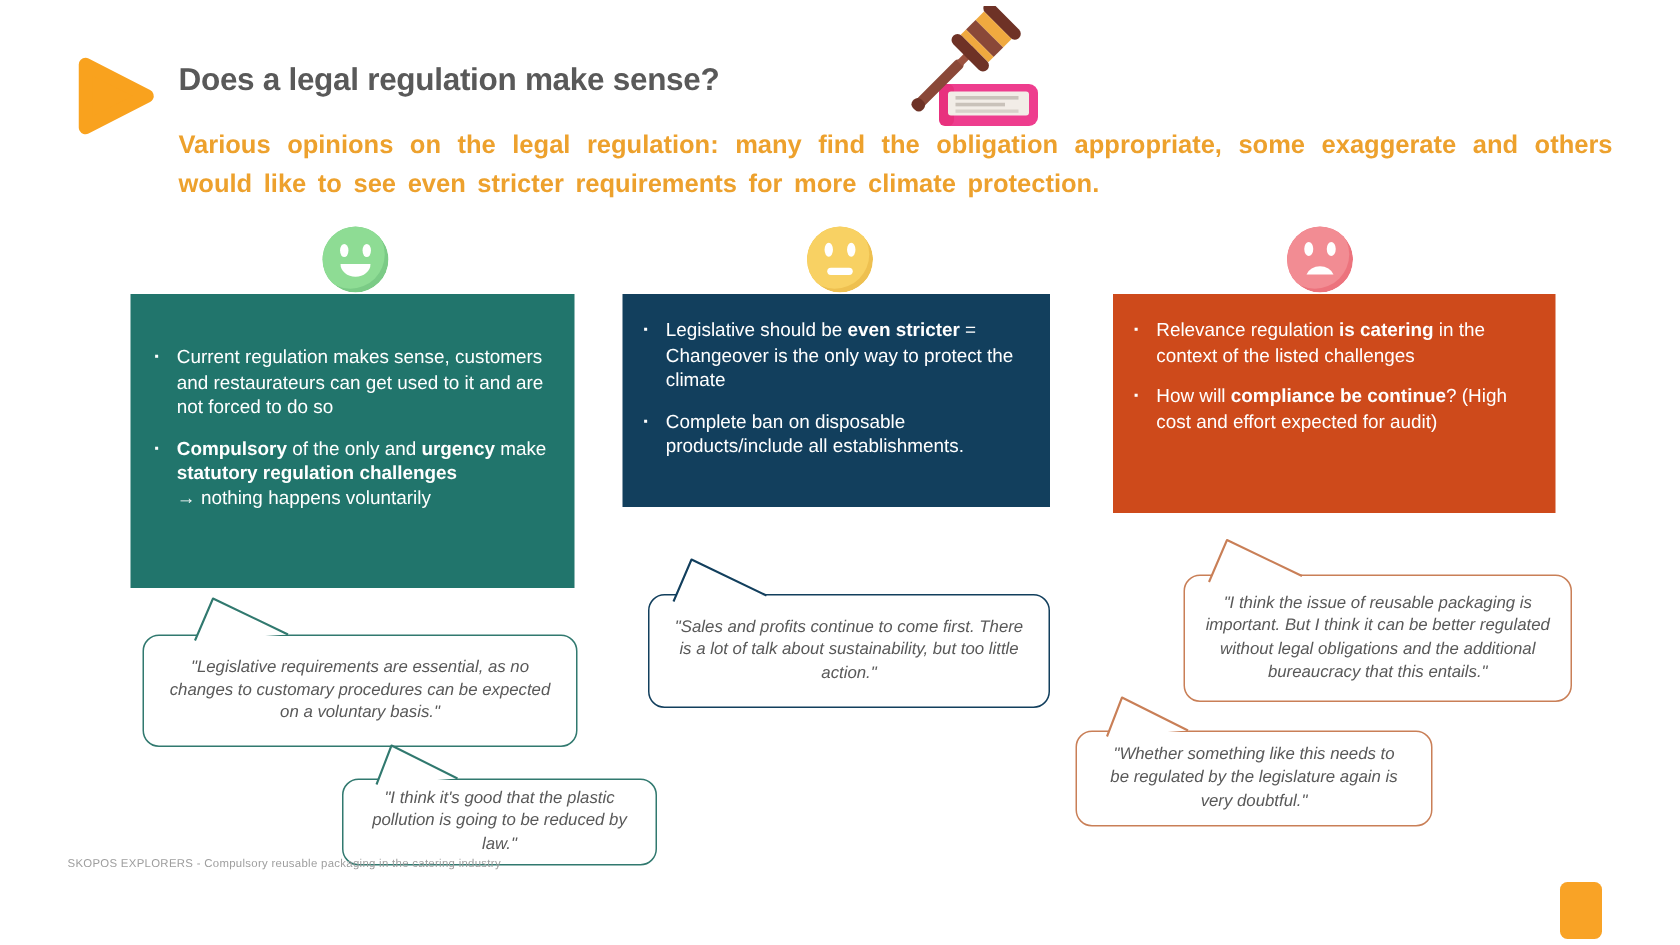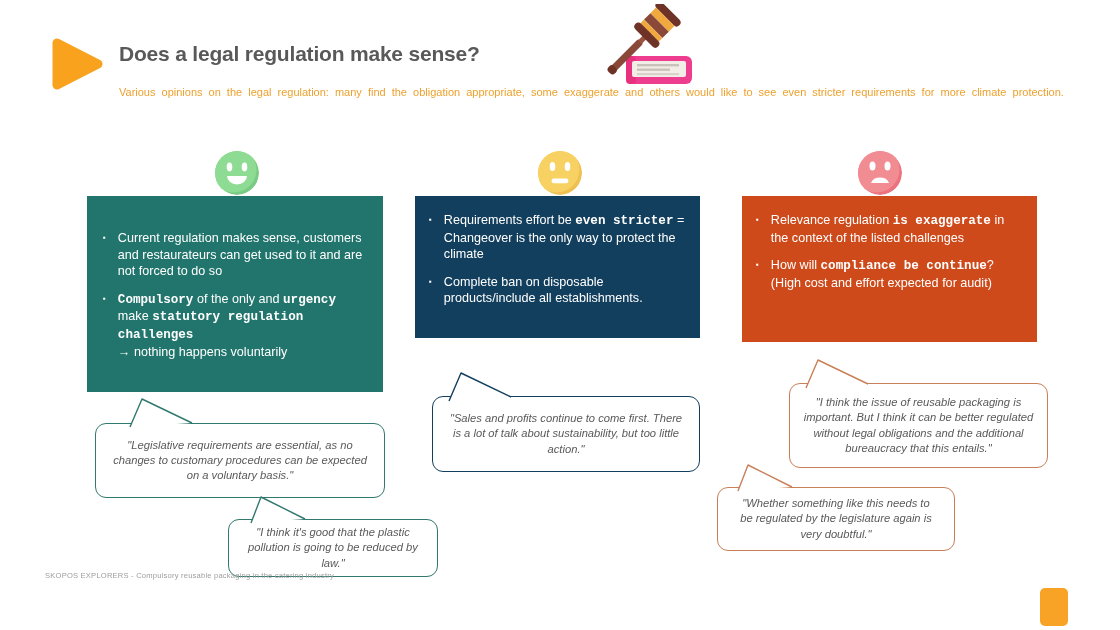--- a/index.html
+++ b/index.html
@@ -7,38 +7,38 @@
     position:relative;width:1120px;height:630px;background:#ffffff;overflow:hidden;
     font-family:"Liberation Sans", sans-serif;margin:0 auto;padding-left:40px;
   }
   
   .play-tri{position:absolute;left:48px;top:34px;}
   .page-title{
     position:absolute;left:119px;top:42px;font-size:21px;font-weight:700;color:#595959;
     letter-spacing:-0.2px;
   }
   .subtitle{
-    position:absolute;left:119px;top:84px;width:956px;font-size:11px;font-weight:400;
+    position:absolute;left:119px;top:84px;width:956px;font-size:17px;font-weight:700;
     color:#EDA12D;text-align:justify;line-height:1.55;word-spacing:3px;
   }
   .gavel{position:absolute;left:598px;top:4px;}
   
   .emoji{position:absolute;}
   .emoji.happy{left:214px;top:150px;}
   .emoji.neutral{left:537px;top:150px;}
   .emoji.sad{left:857px;top:150px;}
   
   .obox{position:absolute;color:#ffffff;font-size:12.6px;line-height:1.32;}
   .obox.teal{left:87px;top:196px;width:296px;height:196px;background:#21756C;padding:34px 16px 0 16px;box-sizing:border-box;}
   .obox.navy{left:415px;top:196px;width:285px;height:142px;background:#123F5D;padding:16px 12px 0 14px;box-sizing:border-box;}
   .obox.orange{left:742px;top:196px;width:295px;height:146px;background:#CE4A1B;padding:16px 12px 0 14px;box-sizing:border-box;}
   .bullet{display:flex;gap:12px;margin-bottom:11px;}
   .bullet .marker{font-size:8px;line-height:1;margin-top:4px;flex:0 0 auto;}
   .bullet-text{white-space:pre-line;}
-  .bullet-text .b{font-weight:700;font-family:Liberation Mono, monospace;}
+  .bullet-text .b{font-weight:700;}
   
   .bubble{
     position:absolute;background:#ffffff;border-radius:11px;color:#595959;
     font-style:italic;font-size:11.2px;line-height:1.36;text-align:center;
     display:flex;align-items:center;justify-content:center;box-sizing:border-box;
   }
   .bubble.teal{border:1.4px solid #31796F;}
   .bubble.navy{border:1.4px solid #123F5D;}
   .bubble.orange{border:1.4px solid #C97F57;}
   .bubble .tail{position:absolute;pointer-events:none;}
@@ -145,31 +145,31 @@
       </div>
       <div class="bullet">
         <span class="marker">▪</span>
         <span class="bullet-text"><span class="b">Compulsory</span><span> of the only and </span><span class="b">urgency</span><span> make </span><span class="b">statutory regulation challenges</span><span>
 → nothing happens voluntarily</span></span>
       </div>
     </div>
   <div class="obox navy">
       <div class="bullet">
         <span class="marker">▪</span>
-        <span class="bullet-text"><span>Requirements effort be </span><span class="b">even stricter</span><span> = Changeover is the only way to protect the climate</span></span>
+        <span class="bullet-text"><span>Legislative should be </span><span class="b">even stricter</span><span> = Changeover is the only way to protect the climate</span></span>
       </div>
       <div class="bullet">
         <span class="marker">▪</span>
         <span class="bullet-text"><span>Complete ban on disposable products/include all establishments.</span></span>
       </div>
     </div>
   <div class="obox orange">
       <div class="bullet">
         <span class="marker">▪</span>
-        <span class="bullet-text"><span>Relevance regulation </span><span class="b">is exaggerate</span><span> in the context of the listed challenges</span></span>
+        <span class="bullet-text"><span>Relevance regulation </span><span class="b">is catering</span><span> in the context of the listed challenges</span></span>
       </div>
       <div class="bullet">
         <span class="marker">▪</span>
         <span class="bullet-text"><span>How will </span><span class="b">compliance be continue</span><span>? (High cost and effort expected for audit)</span></span>
       </div>
     </div>
 
   <div class="bubble teal q-l1">
     <svg class="tail" width="72" height="32" viewBox="0 0 72 32">
       <path d="M6,30 L18,2 L68,26" fill="#ffffff" stroke="#31796F" stroke-width="1.4" stroke-linejoin="round"></path>

